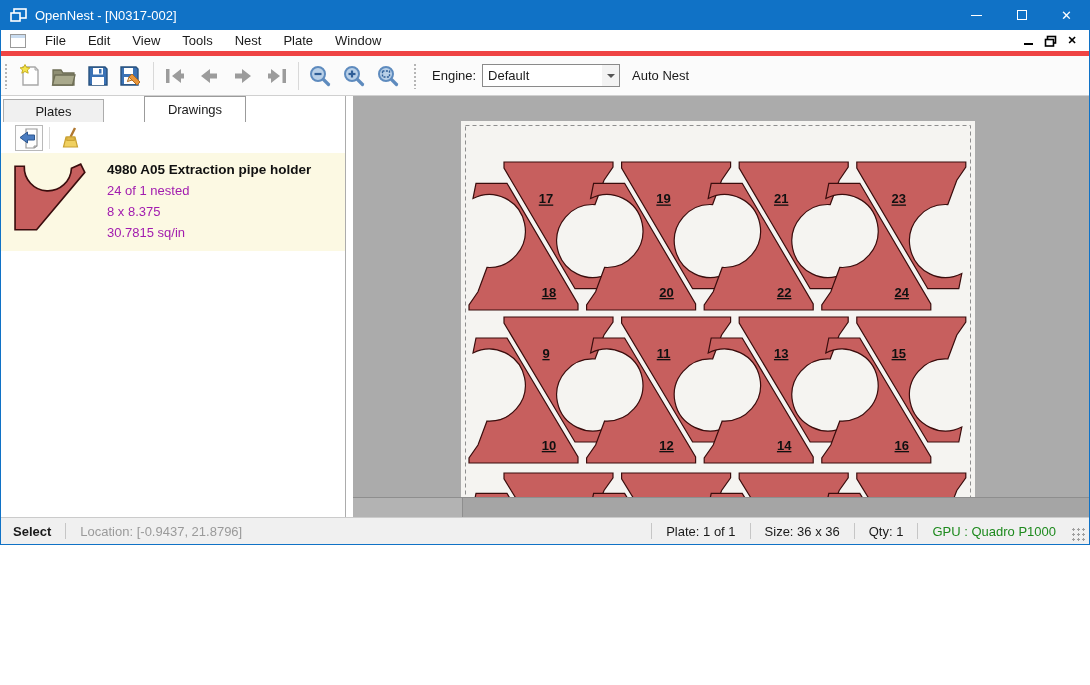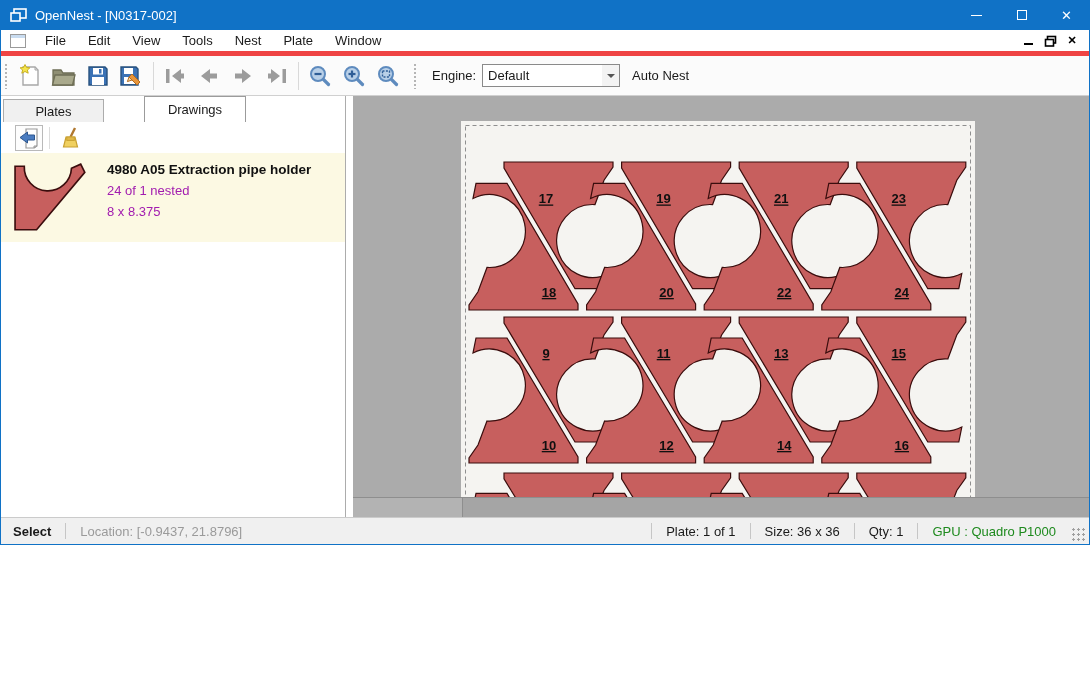--- a/index.html
+++ b/index.html
@@ -261,20 +261,21 @@
       <div class="drawing-item">
         <span class="thumb">
           <svg width="80" height="72" viewBox="0 0 78 70">
             <path d="M 2,4 L 11,4 A 23 23 0 1 0 57,6 L 66,2 L 70,10 L 23,66 L 2,66 Z" fill="var(--part-fill,#C75F5E)" stroke="var(--part-stroke,#3A0D0D)" stroke-width="1.6"></path>
           </svg>
         </span>
         <span class="item-text">
           <div class="item-title">4980 A05 Extraction pipe holder</div>
           <div class="item-sub">24 of 1 nested</div>
           <div class="item-sub">8 x 8.375</div>
+          <div class="item-sub">30.7815 sq/in</div>
         </span>
       </div>
       <div class="panel-rest"></div>
     </div>
 
     <div class="splitter"></div>
 
     <div class="canvas">
       <svg class="plate-svg" id="plate-svg" width="514" height="511" viewBox="0 0 514 511">
         <rect x="0" y="0" width="514" height="511" fill="#f5f4f1"></rect>

